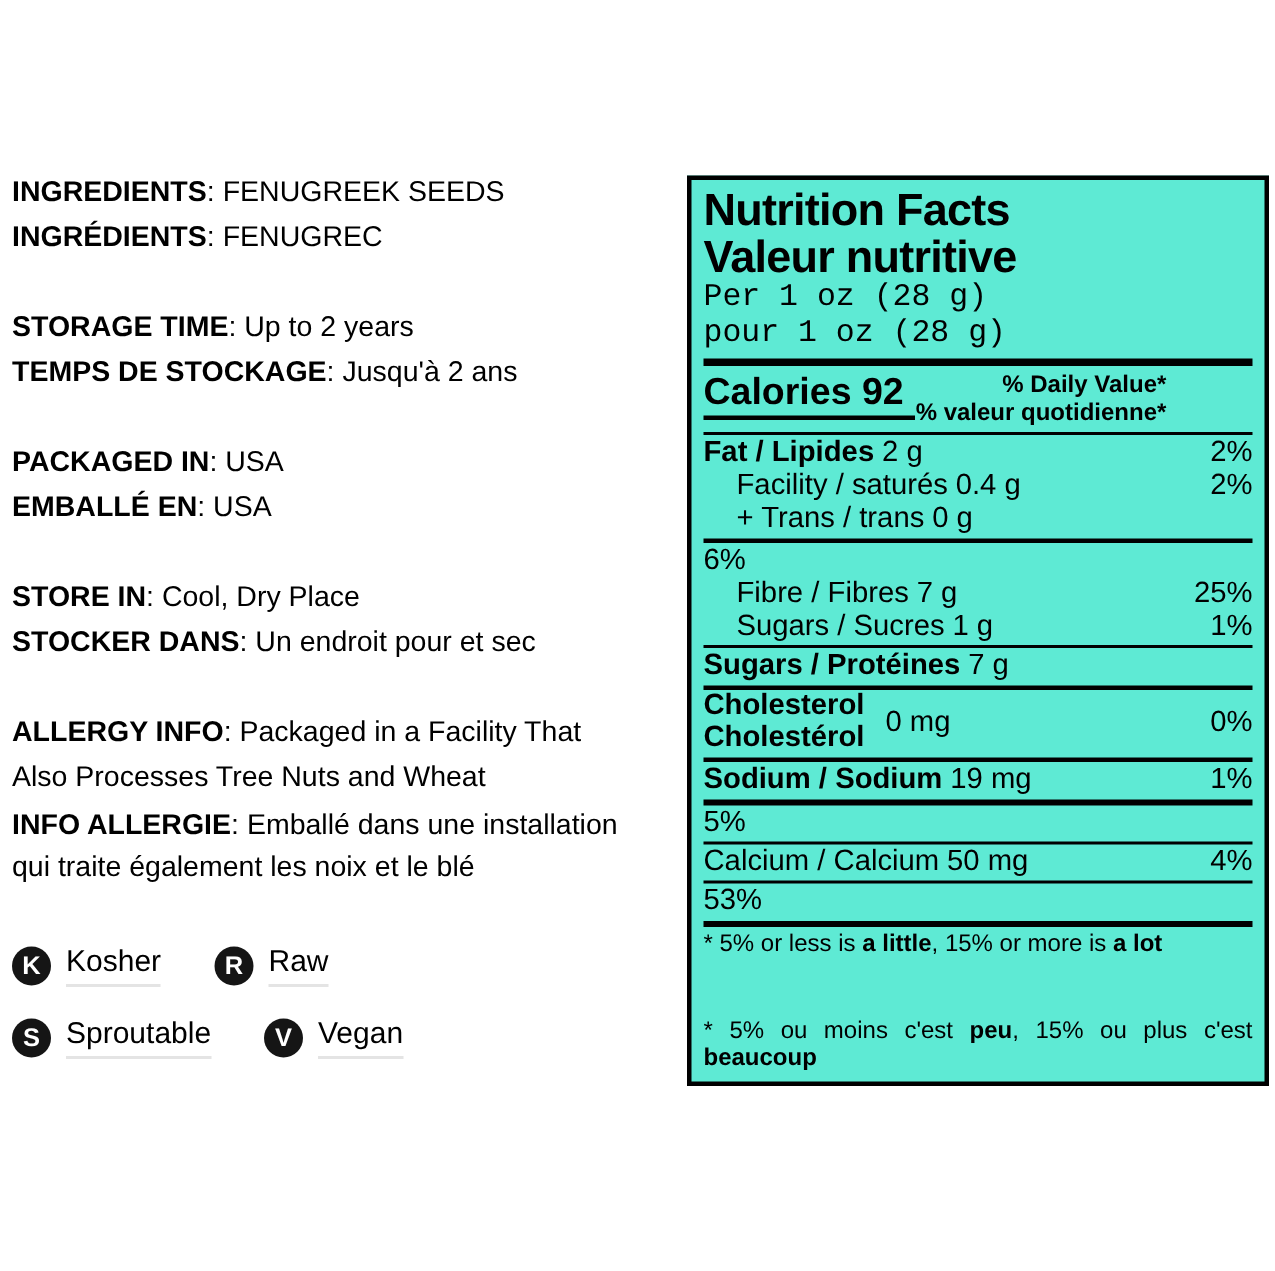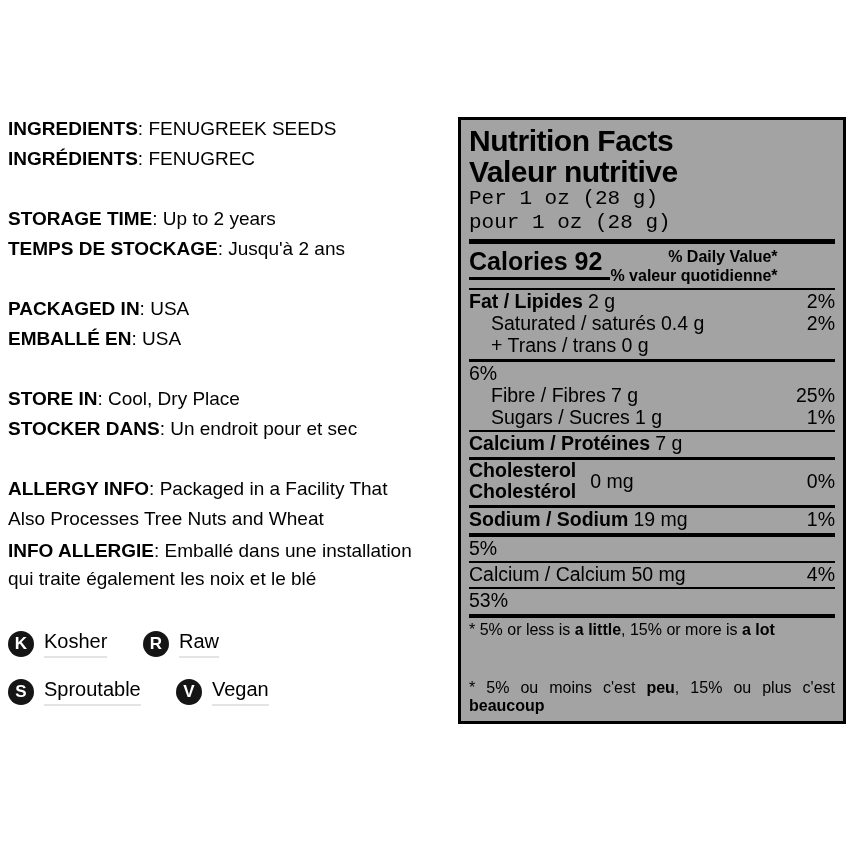--- a/index.html
+++ b/index.html
@@ -19,21 +19,21 @@
     width:26px;height:26px;border-radius:50%;background:#151515;color:#fff;
     font-weight:bold;font-size:17px;display:flex;align-items:center;justify-content:center;
     flex:0 0 auto;
   }
   .badge-label{
     font-size:20px;margin-left:10px;padding-bottom:3px;border-bottom:2px solid #e4e4e4;
   }
   
   .nfp{
     position:absolute;left:458px;top:117px;width:388px;box-sizing:border-box;
-    border:3px solid #000;padding:5px 8px 6px 8px;background:#a3a3a3;
+    border:3px solid #000;padding:5px 8px 6px 8px;background:#5eead4;
   }
   .nfp-title{font-size:30px;font-weight:bold;line-height:31px;letter-spacing:-0.5px;}
   .nfp-serving{font-size:21px;line-height:24px;font-family:Liberation Mono, monospace;}
   .hr{background:#000;}
   .hr1{height:2px;margin-top:2px;}
   .hr2{height:2px;margin-top:3px;}
   .hr3{height:3px;margin-top:3px;}
   .hr4{height:4px;margin-top:3px;}
   .hr5{height:5px;margin-top:4px;}
   .cal-block{display:flex;justify-content:flex-start;margin-top:3px;}
@@ -108,21 +108,21 @@
       <span>% valeur quotidienne*</span>
     </span>
   </div>
   <div class="hr hr2"></div>
 
   <div class="nrow">
     <span class="nname"><b>Fat / Lipides</b><span class="amt">2 g</span></span>
     <span class="ndv">2%</span>
   </div>
   <div class="nrow">
-    <span class="nname ind"><span>Saturated / saturés</span><span class="amt">0.4 g</span></span>
+    <span class="nname ind"><span>Facility / saturés</span><span class="amt">0.4 g</span></span>
     <span class="ndv">2%</span>
   </div>
   <div class="nrow">
     <span class="nname ind"><span>+ Trans / trans</span><span class="amt">0 g</span></span>
     <span class="ndv"></span>
   </div>
   <div class="hr hr3"></div>
 
   <div class="nrow">
     <span class="ndv">6%</span>
@@ -131,21 +131,21 @@
     <span class="nname ind"><span>Fibre / Fibres</span><span class="amt">7 g</span></span>
     <span class="ndv">25%</span>
   </div>
   <div class="nrow">
     <span class="nname ind"><span>Sugars / Sucres</span><span class="amt">1 g</span></span>
     <span class="ndv">1%</span>
   </div>
   <div class="hr hr1"></div>
 
   <div class="nrow">
-    <span class="nname"><b>Calcium / Protéines</b><span class="amt">7 g</span></span>
+    <span class="nname"><b>Sugars / Protéines</b><span class="amt">7 g</span></span>
     <span class="ndv"></span>
   </div>
   <div class="hr hr3"></div>
 
   <div class="chol">
     <span class="chol-names">
       <b>Cholesterol</b>
       <b>Cholestérol</b>
     </span>
     <span class="chol-amt">0 mg</span>

